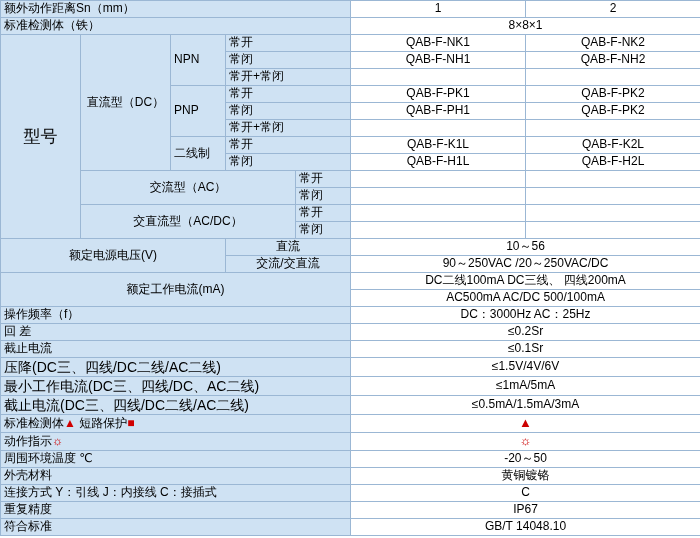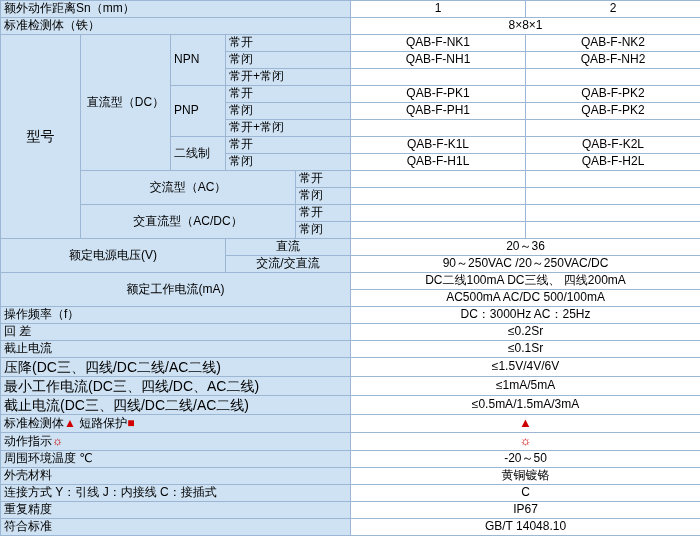--- a/index.html
+++ b/index.html
@@ -21,21 +21,21 @@
     padding:1px 3px;
     vertical-align:middle;
     line-height:1.15;
     height:17px;
     box-sizing:border-box;
   }
   .lbl{background:#cfe2f3;}
   .val{background:#ffffff;text-align:center;}
   .c{text-align:center;margin-top:29px;}
   .l{text-align:left;}
-  .big{font-size:14px;}
+  .big{font-size:17px;}
   .mid{font-size:12px;}
   .sm{font-size:14px;}
   .tri{color:#d00000;}
   .sq{color:#d00000;}
   .mark-red{color:#cc0000;font-size:13px;}
 </style>
 </head>
 <body>
 
 <table class="spec">
@@ -129,21 +129,21 @@
   </tr>
   <tr>
     <td class="lbl l">常闭</td>
     <td class="val"></td>
     <td class="val"></td>
   </tr>
 
   <tr>
     <td class="lbl c mid" colspan="3" rowspan="2">额定电源电压(V)</td>
     <td class="lbl c mid" colspan="2">直流</td>
-    <td class="val mid" colspan="2">20～36</td>
+    <td class="val mid" colspan="2">10～56</td>
   </tr>
   <tr>
     <td class="lbl c mid" colspan="2">交流/交直流</td>
     <td class="val mid" colspan="2">90～250VAC /20～250VAC/DC</td>
   </tr>
 
   <tr>
     <td class="lbl c mid" colspan="5" rowspan="2">额定工作电流(mA)</td>
     <td class="val mid" colspan="2">DC二线100mA DC三线、  四线200mA</td>
   </tr>

